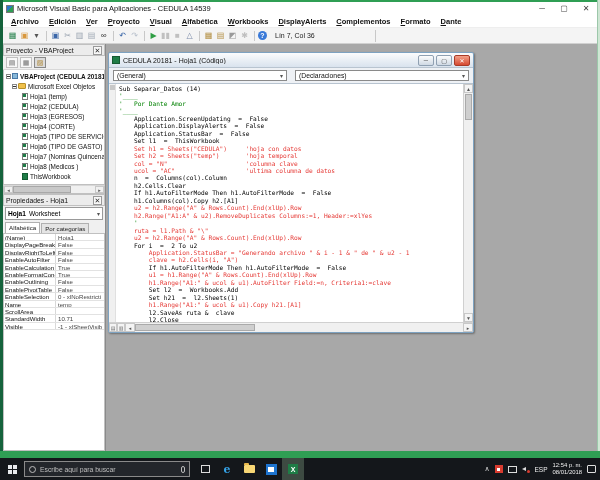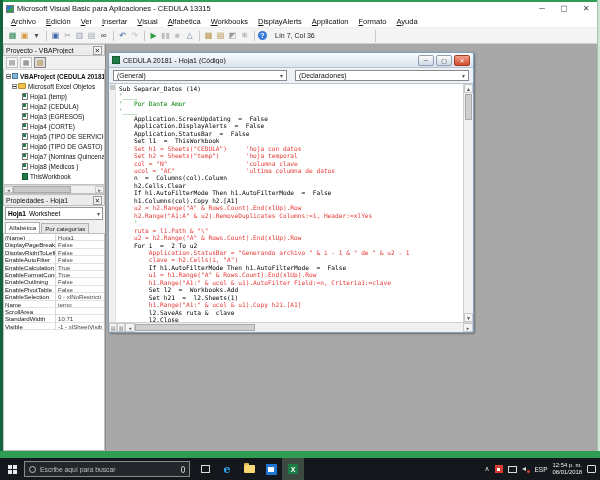--- a/index.html
+++ b/index.html
@@ -13,21 +13,21 @@
   .edge-right { right:0; top:0; width:3px; height:458px; background:#cfe6d4; border-left:1px solid #9cc7aa; }
   .edge-bottom { left:0; top:451px; width:600px; height:7px; background:#2f9e54; }
 
   
   .vbe { position:absolute; left:3px; top:2px; width:594px; height:449px; background:#a8a8a8; display:flex; flex-direction:column; }
   .titlebar { height:13px; background:#fff; display:flex; align-items:center; padding-left:3px; flex:none; }
   .app-icon { width:8px; height:8px; margin-right:3px; background:linear-gradient(135deg,#2b78c8 50%,#2f9e54 50%); border:1px solid #777; flex:none; }
   .title-text { font-size:7.5px; color:#111; white-space:nowrap; }
   .win-controls { margin-left:auto; display:flex; align-items:center; height:100%; }
   .win-btn { width:22px; height:100%; display:flex; align-items:center; justify-content:center; font-size:8px; color:#444; }
-  .menubar { height:13px; background:#fff; border-bottom:1px solid #eee; display:flex; align-items:center; padding-left:3px; flex:none; }
+  .menubar { height:13px; background:#fff; border-bottom:1px solid #eee; display:flex; align-items:center; padding-left:3px; flex:none;font-weight:bold; }
   .menu-item { font-size:7.5px; color:#111; padding:0 5px; white-space:nowrap; }
   .menu-item::first-letter { text-decoration:underline; }
   .toolbar { height:16px; background:#f4f4f4; border-bottom:1px solid #d0d0d0; display:flex; align-items:center; padding-left:4px; flex:none; }
   .tb-ic { width:11px; height:12px; display:flex; align-items:center; justify-content:center; font-size:8px; line-height:1; margin-right:1px; flex:none; }
   .tb-sep { width:1px; height:10px; background:#c8c8c8; margin:0 3px; flex:none; }
   .tb-help { width:9px; height:9px; border-radius:50%; background:#3a7ad8; color:#fff; font-size:7px; font-weight:bold; display:flex; align-items:center; justify-content:center; }
   .tb-pos { font-size:7px; color:#222; margin-left:8px; white-space:nowrap; }
   .tb-posend { width:1px; height:12px; background:#c8c8c8; margin-left:60px; }
 
   .vbe-body { flex:1; display:flex; min-height:0; }
@@ -132,39 +132,39 @@
 <div class="screen">
 
   <div class="edge edge-top"></div>
   <div class="edge edge-left"></div>
   <div class="edge edge-right"></div>
   <div class="edge edge-bottom"></div>
 
   <div class="vbe">
     <div class="titlebar">
       <div class="app-icon"></div>
-      <div class="title-text">Microsoft Visual Basic para Aplicaciones - CEDULA 13315</div>
+      <div class="title-text">Microsoft Visual Basic para Aplicaciones - CEDULA 14539</div>
       <div class="win-controls">
         <div class="win-btn">─</div>
         <div class="win-btn">▢</div>
         <div class="win-btn">✕</div>
       </div>
     </div>
     <div class="menubar">
         <span class="menu-item">Archivo</span>
         <span class="menu-item">Edición</span>
         <span class="menu-item">Ver</span>
-        <span class="menu-item">Insertar</span>
+        <span class="menu-item">Proyecto</span>
         <span class="menu-item">Visual</span>
         <span class="menu-item">Alfabética</span>
         <span class="menu-item">Workbooks</span>
         <span class="menu-item">DisplayAlerts</span>
-        <span class="menu-item">Application</span>
+        <span class="menu-item">Complementos</span>
         <span class="menu-item">Formato</span>
-        <span class="menu-item">Ayuda</span>
+        <span class="menu-item">Dante</span>
       </div>
     <div class="toolbar">
       <span id="tb-icons" style="display:flex;align-items:center;">
           <span class="tb-ic" style="color: rgb(30, 124, 70);">▦</span>
           <span class="tb-ic" style="color: rgb(216, 151, 60);">▣</span>
           <span class="tb-ic" style="color: rgb(85, 85, 85);">▾</span>
           <span class="tb-sep"></span>
           <span class="tb-ic" style="color: rgb(58, 102, 168);">▣</span>
           <span class="tb-ic" style="color: rgb(154, 164, 176);">✂</span>
           <span class="tb-ic" style="color: rgb(154, 164, 176);">▥</span>

